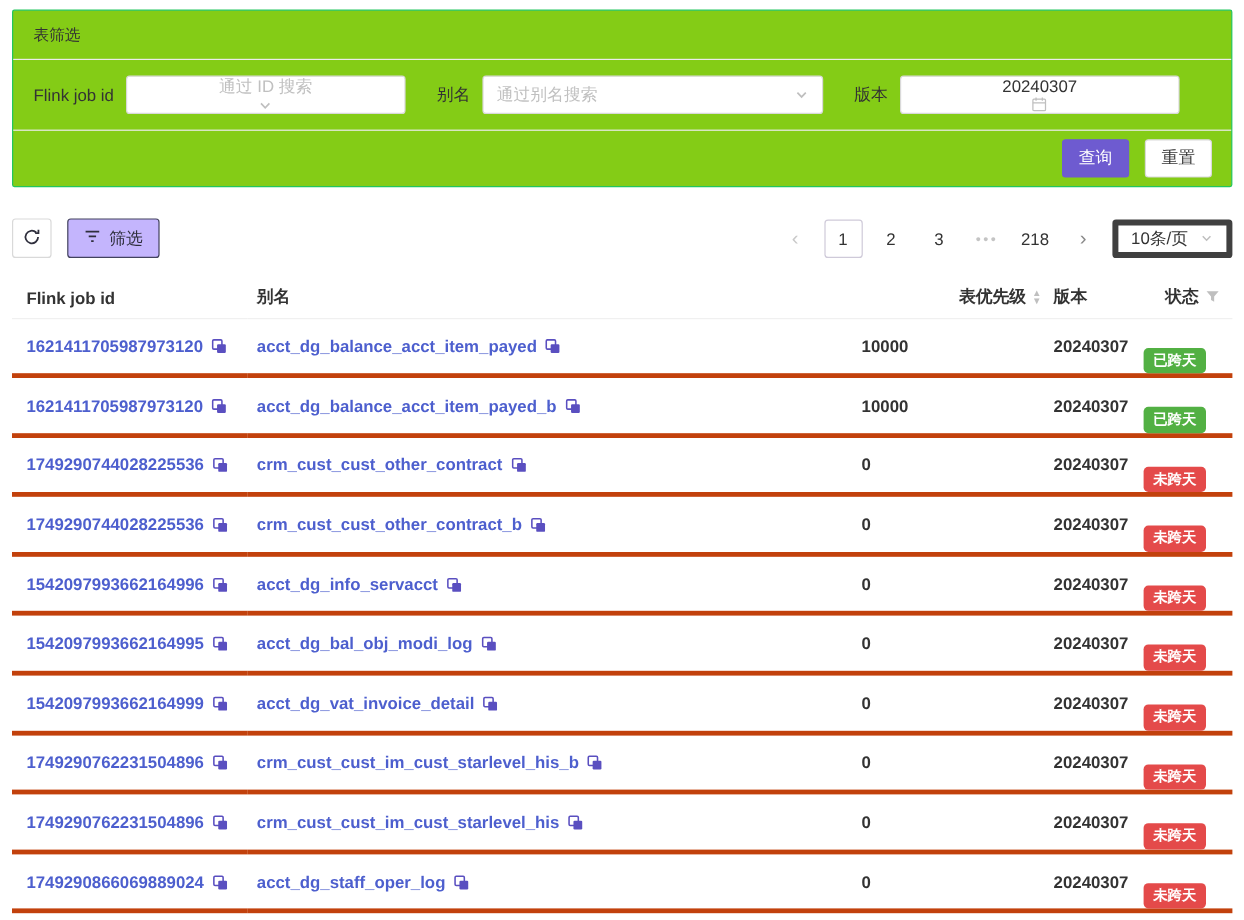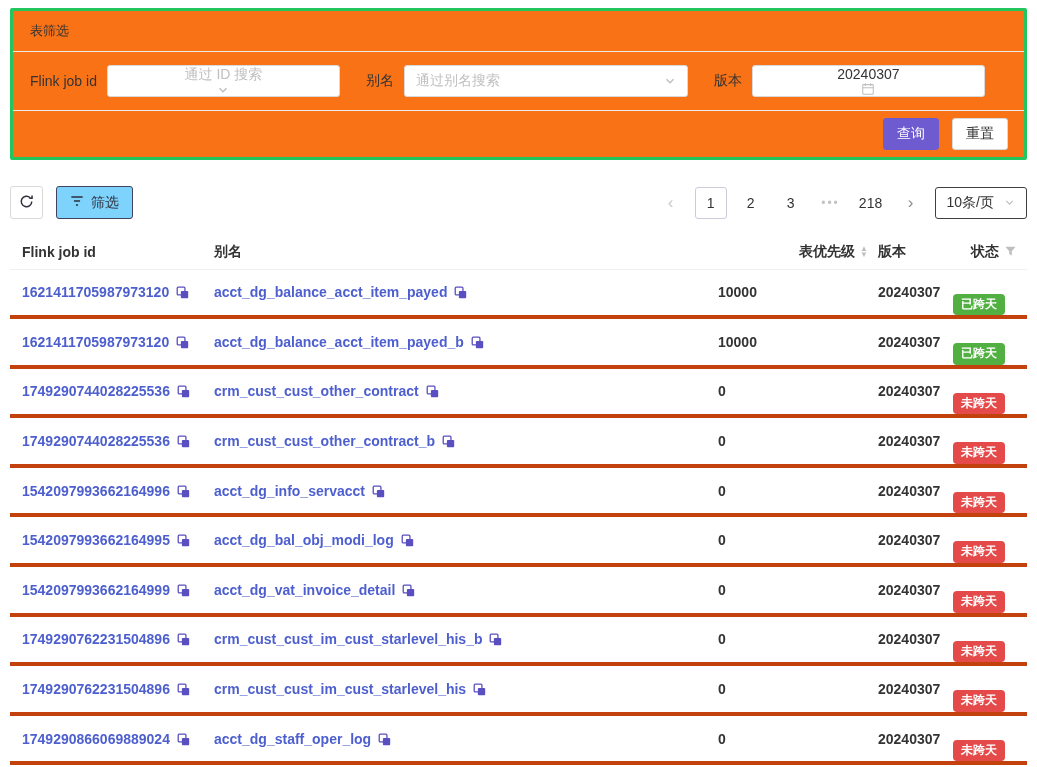--- a/index.html
+++ b/index.html
@@ -5,21 +5,21 @@
   * { box-sizing: border-box; margin: 0; padding: 0; }
   html, body { background: #fff; }
   body {
     width: 1037px; height: 767px; overflow: hidden;
     font-family: "Liberation Sans", "DejaVu Sans", sans-serif;
     font-size: 14px; color: #333;
   }
   .page { padding: 8px 10px 0; }
 
   
-  .card { border: 3px solid #22c55e; border-radius: 2px; background: #f97316; }
+  .card { border: 1px solid #22c55e; border-radius: 2px; background: #84cc16; }
   .card-title { font-size: 13px; padding: 11px 17px; border-bottom: 1px solid #ebebeb; color: #333; }
   .filter-row { display: flex; align-items: center; padding: 13px 17px; border-bottom: 1px solid #ebebeb; }
   .field { display: flex; align-items: center; }
   .field + .field { margin-left: 26px; }
   .label { margin-right: 10px; white-space: nowrap; }
   .control {
     height: 32px; border: 1px solid #d9d9d9; border-radius: 3px; background: #fff;
     display: flex; align-items: center; justify-content: space-between;
     padding: 0 11px; cursor: pointer;
   }
@@ -36,41 +36,41 @@
   .btn.primary { background: var(--primary); border-color: var(--primary); color: #fff; }
 
   
   .toolbar { display: flex; align-items: center; margin-top: 26px; }
   .icon-btn {
     width: 33px; height: 33px; display: flex; align-items: center; justify-content: center;
     border: 1px solid #d9d9d9; border-radius: 3px; background: #fff; color: #2f2f3d; cursor: pointer;
   }
   .filter-btn {
     display: flex; align-items: center; gap: 7px; height: 33px; padding: 0 13px; margin-left: 13px;
-    border: 1px solid #42425e; border-radius: 3px; background: #7dd3fc; color: #2f2f3d;
+    border: 1px solid #42425e; border-radius: 3px; background: #c4b5fd; color: #2f2f3d;
     font-size: 14px; font-family: inherit; cursor: pointer;
   }
   .summary { margin-left: 15px; white-space: nowrap; }
   .num-total { color: var(--summary-total); font-weight: bold; }
   .num-crossed { color: var(--summary-crossed); font-weight: bold; }
   .num-uncrossed { color: var(--summary-uncrossed); font-weight: bold; }
 
   
   .pagination { display: flex; align-items: center; gap: 8px; }
   .toolbar .pagination { margin-left: auto; }
   .pg {
     min-width: 32px; height: 32px; display: flex; align-items: center; justify-content: center;
     border-radius: 3px; cursor: pointer; user-select: none; color: #333; background: #fff;
   }
   .pg.arrow { color: #c9c9c9; font-size: 17px; }
   .pg.arrow.next { color: #8a8a8a; }
   .pg.active { border: 1px solid #cfcad9; }
   .pg.dots { color: #c4c4c4; font-size: 12px; letter-spacing: 2px; }
   .size-select {
-    height: 32px; border: 1px solid #404040; border-radius: 3px; background: #fff;
+    height: 32px; border: 5px solid #404040; border-radius: 3px; background: #fff;
     display: flex; align-items: center; gap: 10px; padding: 0 11px; cursor: pointer;
   }
   .bottom-bar { display: flex; justify-content: flex-end; margin-top: 14px; }
 
   
   table { width: 100%; border-collapse: collapse; table-layout: fixed; margin-top: 16px; }
   th { font-weight: 600; text-align: left; height: 34px; border-bottom: 1px solid #f0f0f0; padding: 0 8px; }
   td { height: 45px; border-bottom: 4px solid #c2410c; padding: 0 8px; font-weight: bold; }
   th.c1, td.c1 { padding-left: 12px; }
   th.c3, td.c3, th.c4, td.c4, th.c5, td.c5 { text-align: left; }

